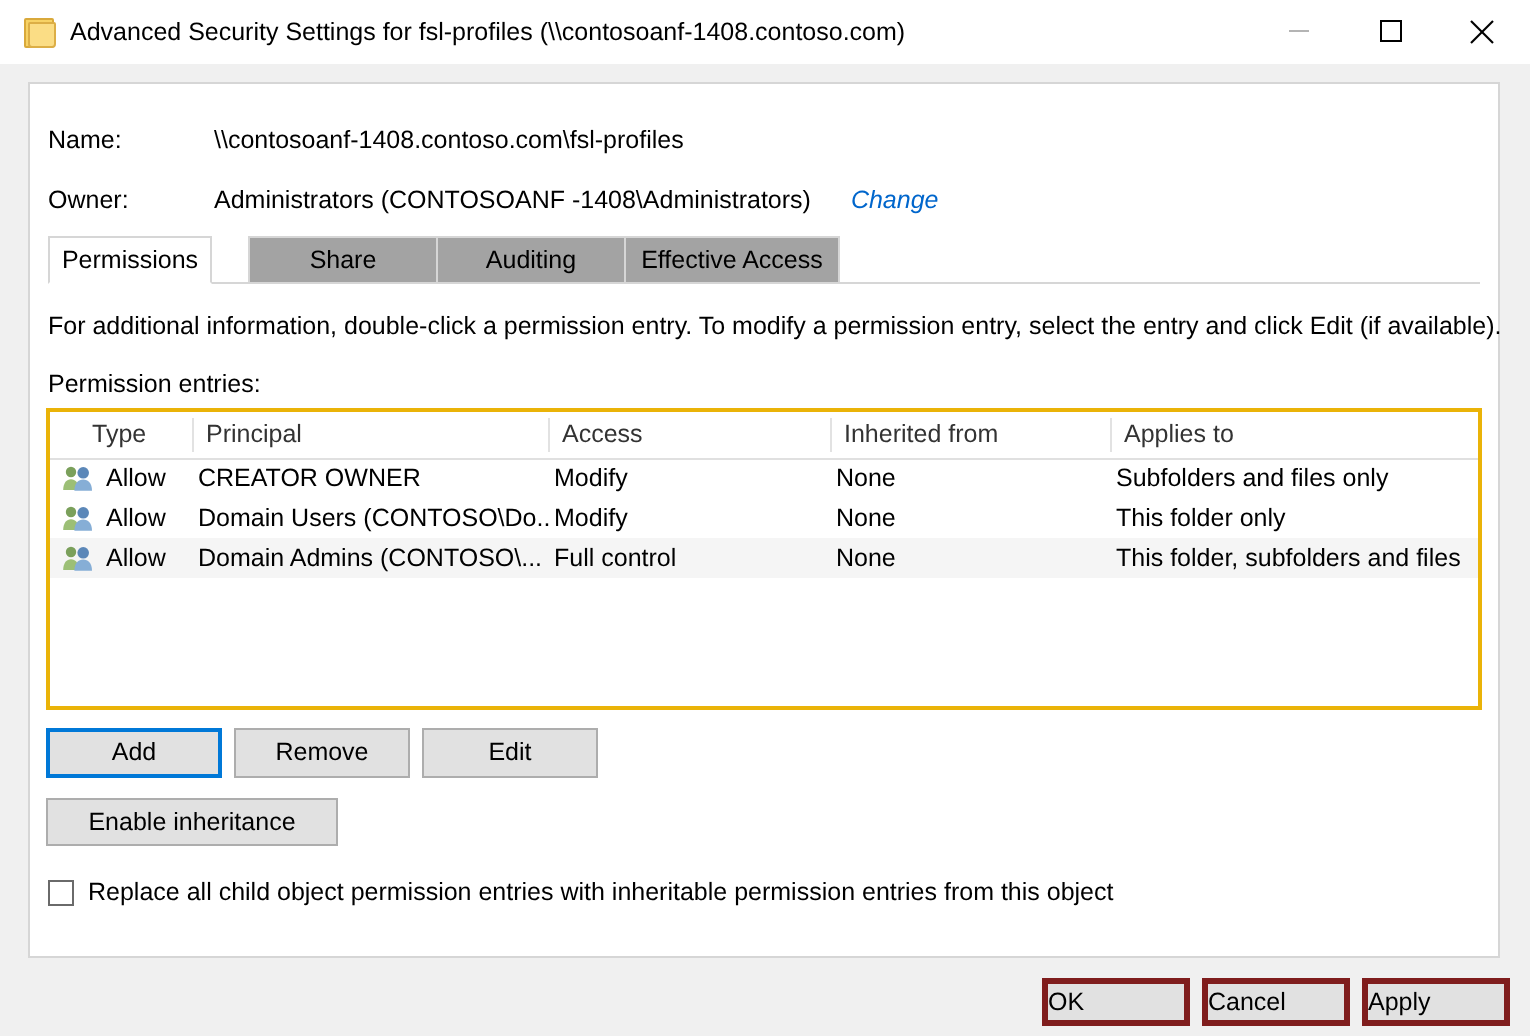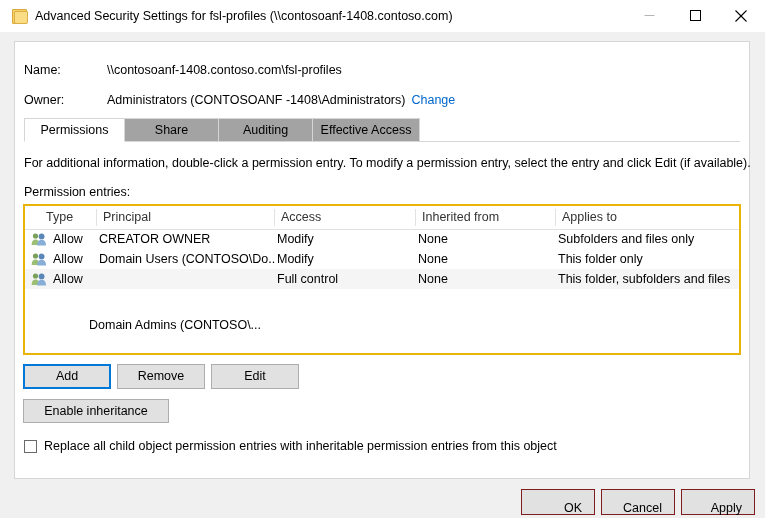--- a/index.html
+++ b/index.html
@@ -96,21 +96,22 @@
   }
   .field-value {
     position: absolute;
     left: 92px;
   }
   .row-name  { top: 20px; }
   .row-owner { top: 50px; }
   .link {
     color: #0066cc;
     cursor: pointer;
-    margin-left: 6px;
+    margin-left: 20px;
+    font-style: italic;
   }
 
   
   .tabstrip {
     position: absolute;
     left: 0; top: 76px;
     width: 734px; height: 24px;
   }
   .tabstrip-line {
     position: absolute;
@@ -259,28 +260,28 @@
     font-size: 12.5px;
     white-space: nowrap;
   }
 
   
   .footer-btn {
     position: absolute;
     top: 489px;
     width: 74px; height: 24px;
     background: #e1e1e1;
-    border: 1px solid #7f1d1d;
+    border: 3px solid #7f1d1d;
     box-sizing: border-box;
     font-family: "Liberation Sans", sans-serif;
     font-size: 12.5px;
     color: #000000;
-    text-align: right;
-    cursor: default;
-    padding: 12px;
+    text-align: left;
+    cursor: default;
+    padding: 0;
     line-height: 1;
   }
   .footer-ok     { left: 521px; }
   .footer-cancel { left: 601px; }
   .footer-apply  { left: 681px; }
 </style>
 </head>
 <body>
 
 <div class="titlebar">
@@ -316,21 +317,21 @@
   </div>
 
   <div class="field-row row-owner">
     <span class="field-label">Owner:</span>
     <span class="field-value">
       <span>Administrators (CONTOSOANF -1408\Administrators)</span><span class="link">Change</span>
     </span>
   </div>
 
   <div class="tabstrip">
-    <div class="tab selected" style="left:9px;  width:101px;">Permissions</div>
+    <div class="tab selected" style="left:9px;  width:82px;">Permissions</div>
     <div class="tab" style="left:109px; width:95px;">Share</div>
     <div class="tab" style="left:203px; width:95px;">Auditing</div>
     <div class="tab" style="left:297px; width:108px;">Effective Access</div>
   </div>
   <div class="tabstrip-line"></div>
 
   <div class="info-text">For additional information, double-click a permission entry. To modify a permission entry, select the entry and click Edit (if available).</div>
   <div class="entries-label">Permission entries:</div>
 
   <div class="listview">
@@ -383,21 +384,21 @@
       <div class="lv-row selected">
         <span class="group-icon">
           <svg width="16" height="14" viewBox="0 0 16 14">
             <circle cx="4.5" cy="4" r="2.6" fill="#7ba05b"></circle>
             <path d="M0.6 13 C0.6 9.3 2.4 7.6 4.5 7.6 C6.6 7.6 8.4 9.3 8.4 13 Z" fill="#9cbf76"></path>
             <circle cx="10.6" cy="4.4" r="2.9" fill="#5b87b8"></circle>
             <path d="M6.2 13.4 C6.2 9.4 8.2 7.7 10.6 7.7 C13 7.7 15 9.4 15 13.4 Z" fill="#86aed6"></path>
           </svg>
         </span>
         <span class="lv-cell" style="left:28px; width:62px;">Allow</span>
-        <span class="lv-cell" style="left:64px; width:176px;margin-top:46px;">Domain Admins (CONTOSO\...</span>
+        <span class="lv-cell" style="left:74px; width:176px;">Domain Admins (CONTOSO\...</span>
         <span class="lv-cell" style="left:252px; width:138px;">Full control</span>
         <span class="lv-cell" style="left:393px; width:136px;">None</span>
         <span class="lv-cell" style="left:533px; width:182px;">This folder, subfolders and files</span>
       </div>
 
     </div>
   </div>
 
   <button class="btn btn-add focused">Add</button>
   <button class="btn btn-edit">Edit</button>

